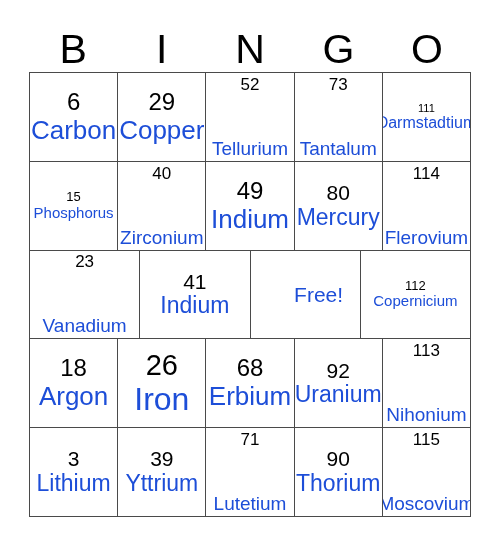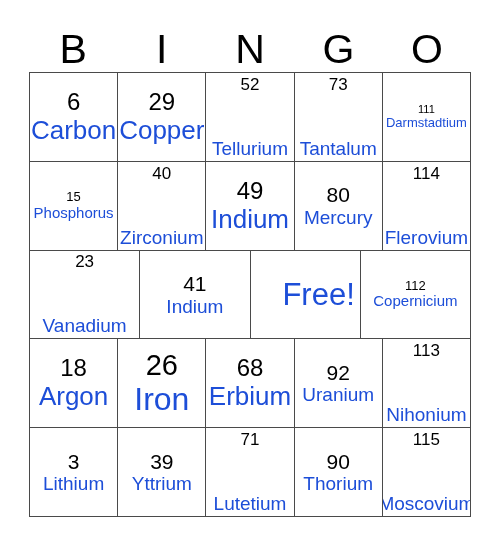--- a/index.html
+++ b/index.html
@@ -76,43 +76,43 @@
     color: #1d4ed8;
     line-height: 1.12;
     white-space: nowrap;
   }
 
   
   .cell.free {
     justify-content: center;
   }
   .cell.free .name {
-    font-size: 31px;
+    font-size: 21px;
     line-height: 1;
     margin-left: 27px;
   }
 
   
   .sz-xl .num   { font-size: 29px; text-align: center; }
   .sz-xl .name  { font-size: 32px; }
 
   .sz-lg .num   { font-size: 24px; }
   .sz-lg .name  { font-size: 26px; }
 
   .sz-md .num   { font-size: 21px; }
-  .sz-md .name  { font-size: 19px; }
+  .sz-md .name  { font-size: 23px; }
 
   .sz-sm .num   { font-size: 17px; }
   .sz-sm .name  { font-size: 19px; margin-top: 44px; }
 
   .sz-xs .num   { font-size: 13px; }
   .sz-xs .name  { font-size: 15px; }
 
   .sz-xxs .num  { font-size: 11px; }
-  .sz-xxs .name { font-size: 13px; }
+  .sz-xxs .name { font-size: 16px; }
 </style>
 </head>
 <body>
 
 <div id="card">
 
   <div id="header">
     <div class="hcell">B</div>
     <div class="hcell">I</div>
     <div class="hcell">N</div>

